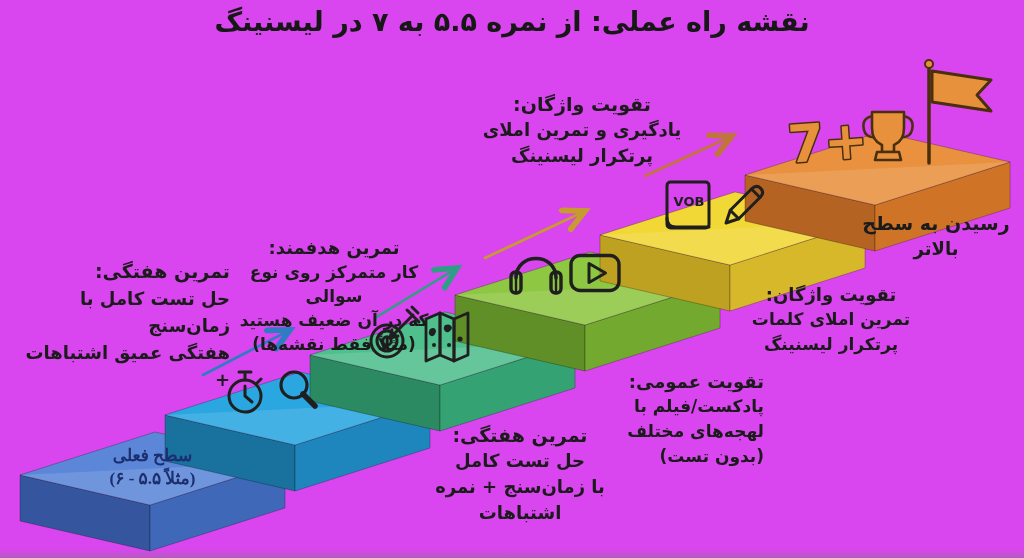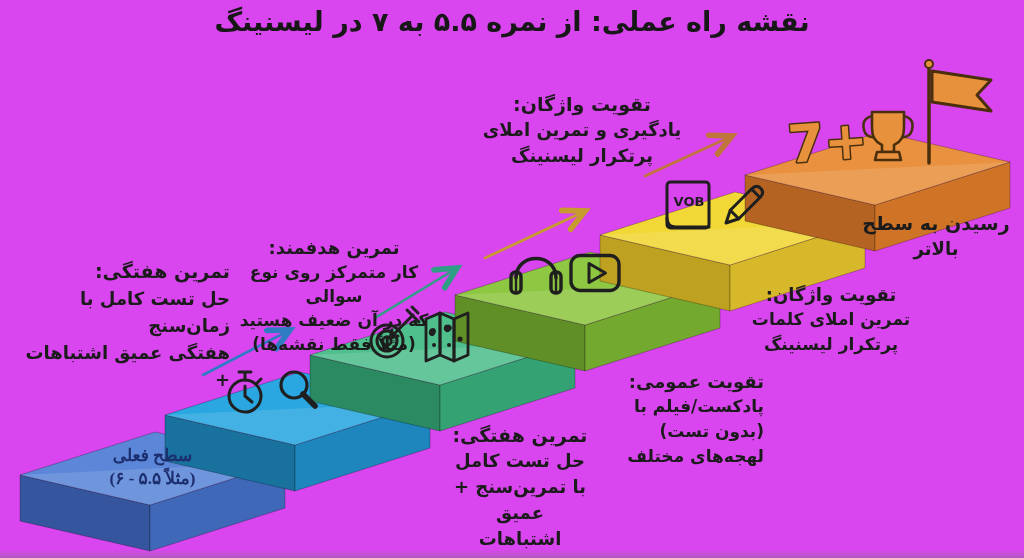--- a/index.html
+++ b/index.html
@@ -202,25 +202,25 @@
 
   <div class="ann ann-e">
     <div class="t">تقویت واژگان:</div>
     <div class="l">تمرین املای کلمات</div>
     <div class="l">پرتکرار لیسنینگ</div>
   </div>
 
   <div class="ann ann-f">
     <div class="t">تقویت عمومی:</div>
     <div class="l">پادکست/فیلم با</div>
+    <div class="l">لهجه‌های مختلف</div>
     <div class="l">(بدون تست)</div>
-    <div class="l">لهجه‌های مختلف</div>
   </div>
 
   <div class="ann ann-g">
     <div class="t">تمرین هفتگی:</div>
     <div class="l">حل تست کامل</div>
-    <div class="l">با تمرین‌سنج + عمیق</div>
+    <div class="l">با زمان‌سنج + نمره</div>
     <div class="l">اشتباهات</div>
   </div>
 
   <div class="ground"></div>
 </div>
 
 </body></html>

